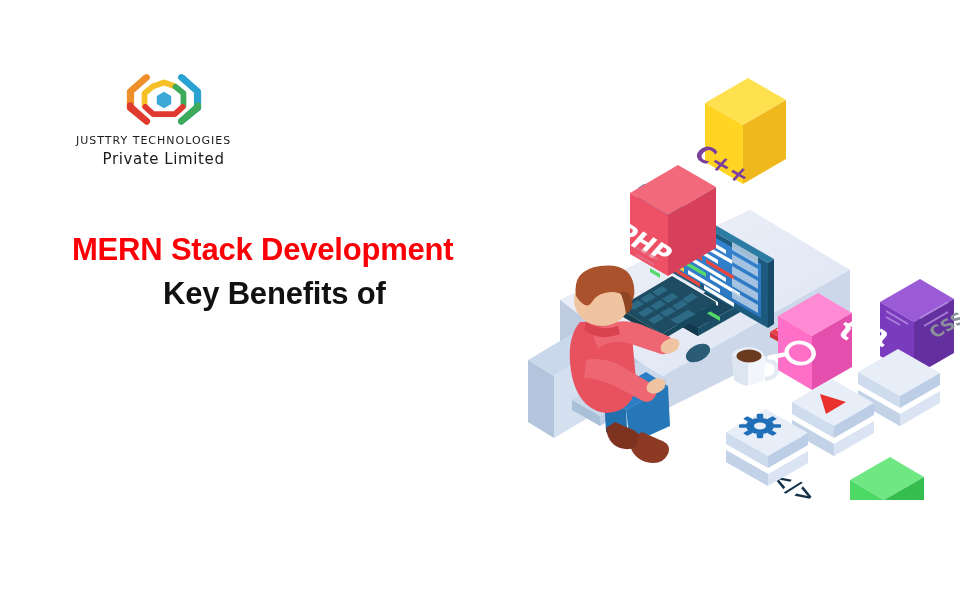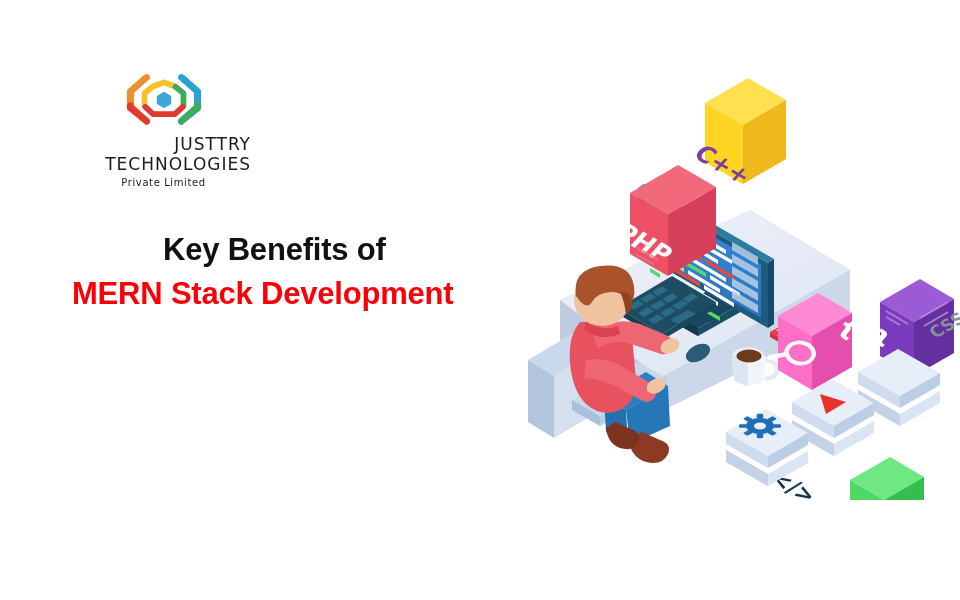--- a/index.html
+++ b/index.html
@@ -9,26 +9,26 @@
     font-family:"Liberation Sans", sans-serif;
     overflow:hidden;
     position:relative;
   }
   .banner{position:absolute;inset:0;background:#fff;}
 
   
   .logo-block{position:absolute;left:76px;top:68px;width:175px;}
   .logo-mark{width:90px;height:62px;margin:0 auto;display:block;}
   .logo-name{
-    text-align:right;font-size:17px;letter-spacing:1.0px;
+    text-align:left;font-size:11px;letter-spacing:1.0px;
     color:#1b1b1b;font-weight:500;margin-top:4px;
     font-family:"DejaVu Sans", sans-serif;
   }
   .logo-sub{
-    text-align:center;font-size:10px;letter-spacing:.6px;
+    text-align:center;font-size:15px;letter-spacing:.6px;
     color:#1b1b1b;font-weight:500;margin-top:3px;
     font-family:"DejaVu Sans", sans-serif;
   }
 
   
   .headline{position:absolute;left:60px;top:228px;width:500px;}
   .hl-line{
     font-size:31px;font-weight:bold;line-height:1.42;
     letter-spacing:-0.2px;color:#111111;white-space:nowrap;
   }
@@ -70,22 +70,22 @@
 
       <path d="M34 54 L45 64 L75 64 L86 54" fill="none" stroke="#e0392f" stroke-width="8" stroke-linecap="round" stroke-linejoin="round"></path>
 
       <polygon points="60,33 70,39 70,50 60,56 50,50 50,39" fill="#3ba8d8"></polygon>
     </svg>
     <div class="logo-name">JUSTTRY TECHNOLOGIES</div>
     <div class="logo-sub">Private Limited</div>
   </div>
 
   <div class="headline">
+    <div class="hl-line l2">MERN Stack Development</div>
     <div class="hl-line l1">Key Benefits of</div>
-    <div class="hl-line l2">MERN Stack Development</div>
   </div>
 
   <div class="illus">
     <svg viewBox="0 0 440 440">
       <defs>
         <linearGradient id="deskTop" x1="0" y1="0" x2="1" y2="1">
           <stop offset="0" stop-color="#eef1fa"></stop>
             <stop offset="1" stop-color="#dde4f2"></stop>
         </linearGradient>
         <linearGradient id="scr" x1="0" y1="0" x2="0" y2="1">

